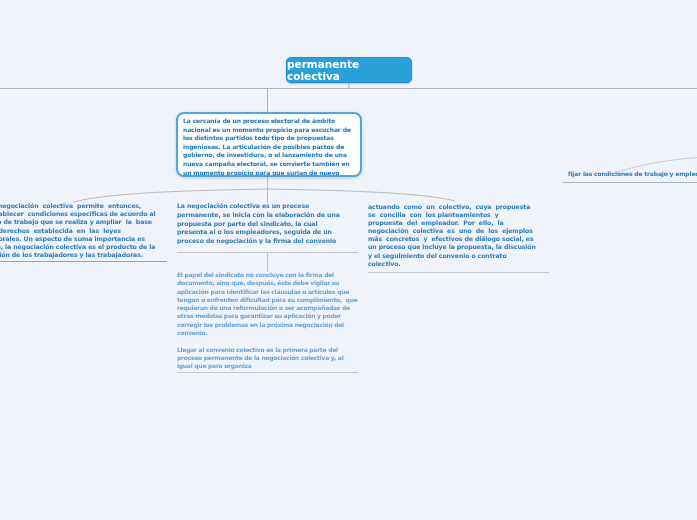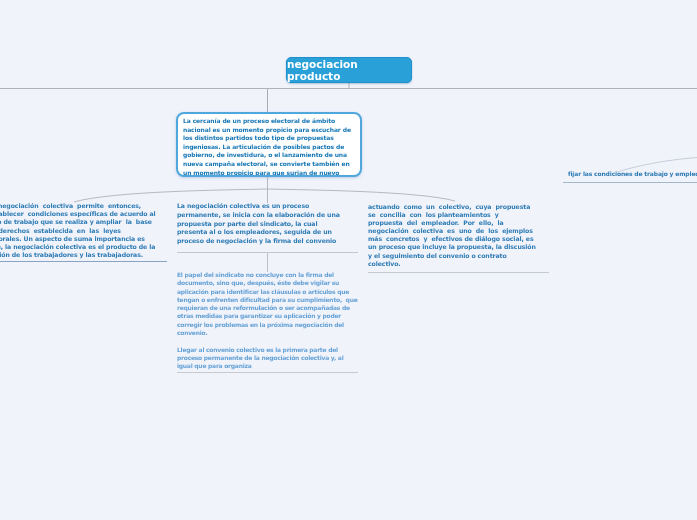--- a/index.html
+++ b/index.html
@@ -80,21 +80,21 @@
     <path d="M267.5,176 V189" stroke="#b8b8bc" stroke-width="1" fill="none"></path>
     <path d="M267.5,189 C225,190 112,191 74,202" stroke="#b8b8bc" stroke-width="1" fill="none"></path>
     <path d="M267.5,189 C310,190 418,191 455,201" stroke="#b8b8bc" stroke-width="1" fill="none"></path>
     <path d="M267.5,189 V203" stroke="#b8b8bc" stroke-width="1" fill="none"></path>
 
     <path d="M267.5,253 V272" stroke="#c0c0c5" stroke-width="1" fill="none"></path>
 
     <path d="M697,157.5 C665,160 635,166 616,172.5" stroke="#c6cdd8" stroke-width="1" fill="none"></path>
   </svg>
 
-  <div class="node root-node">negociacion producto</div>
+  <div class="node root-node">permanente colectiva</div>
 
   <div class="node note-box">La cercanía de un proceso electoral de ámbito
 nacional es un momento propicio para escuchar de
 los distintos partidos todo tipo de propuestas
 ingeniosas. La articulación de posibles pactos de
 gobierno, de investidura, o el lanzamiento de una
 nueva campaña electoral, se convierte también en
 un momento propicio para que surjan de nuevo</div>
 
   <div class="topic topic-left">La negociación  colectiva  permite  entonces,

